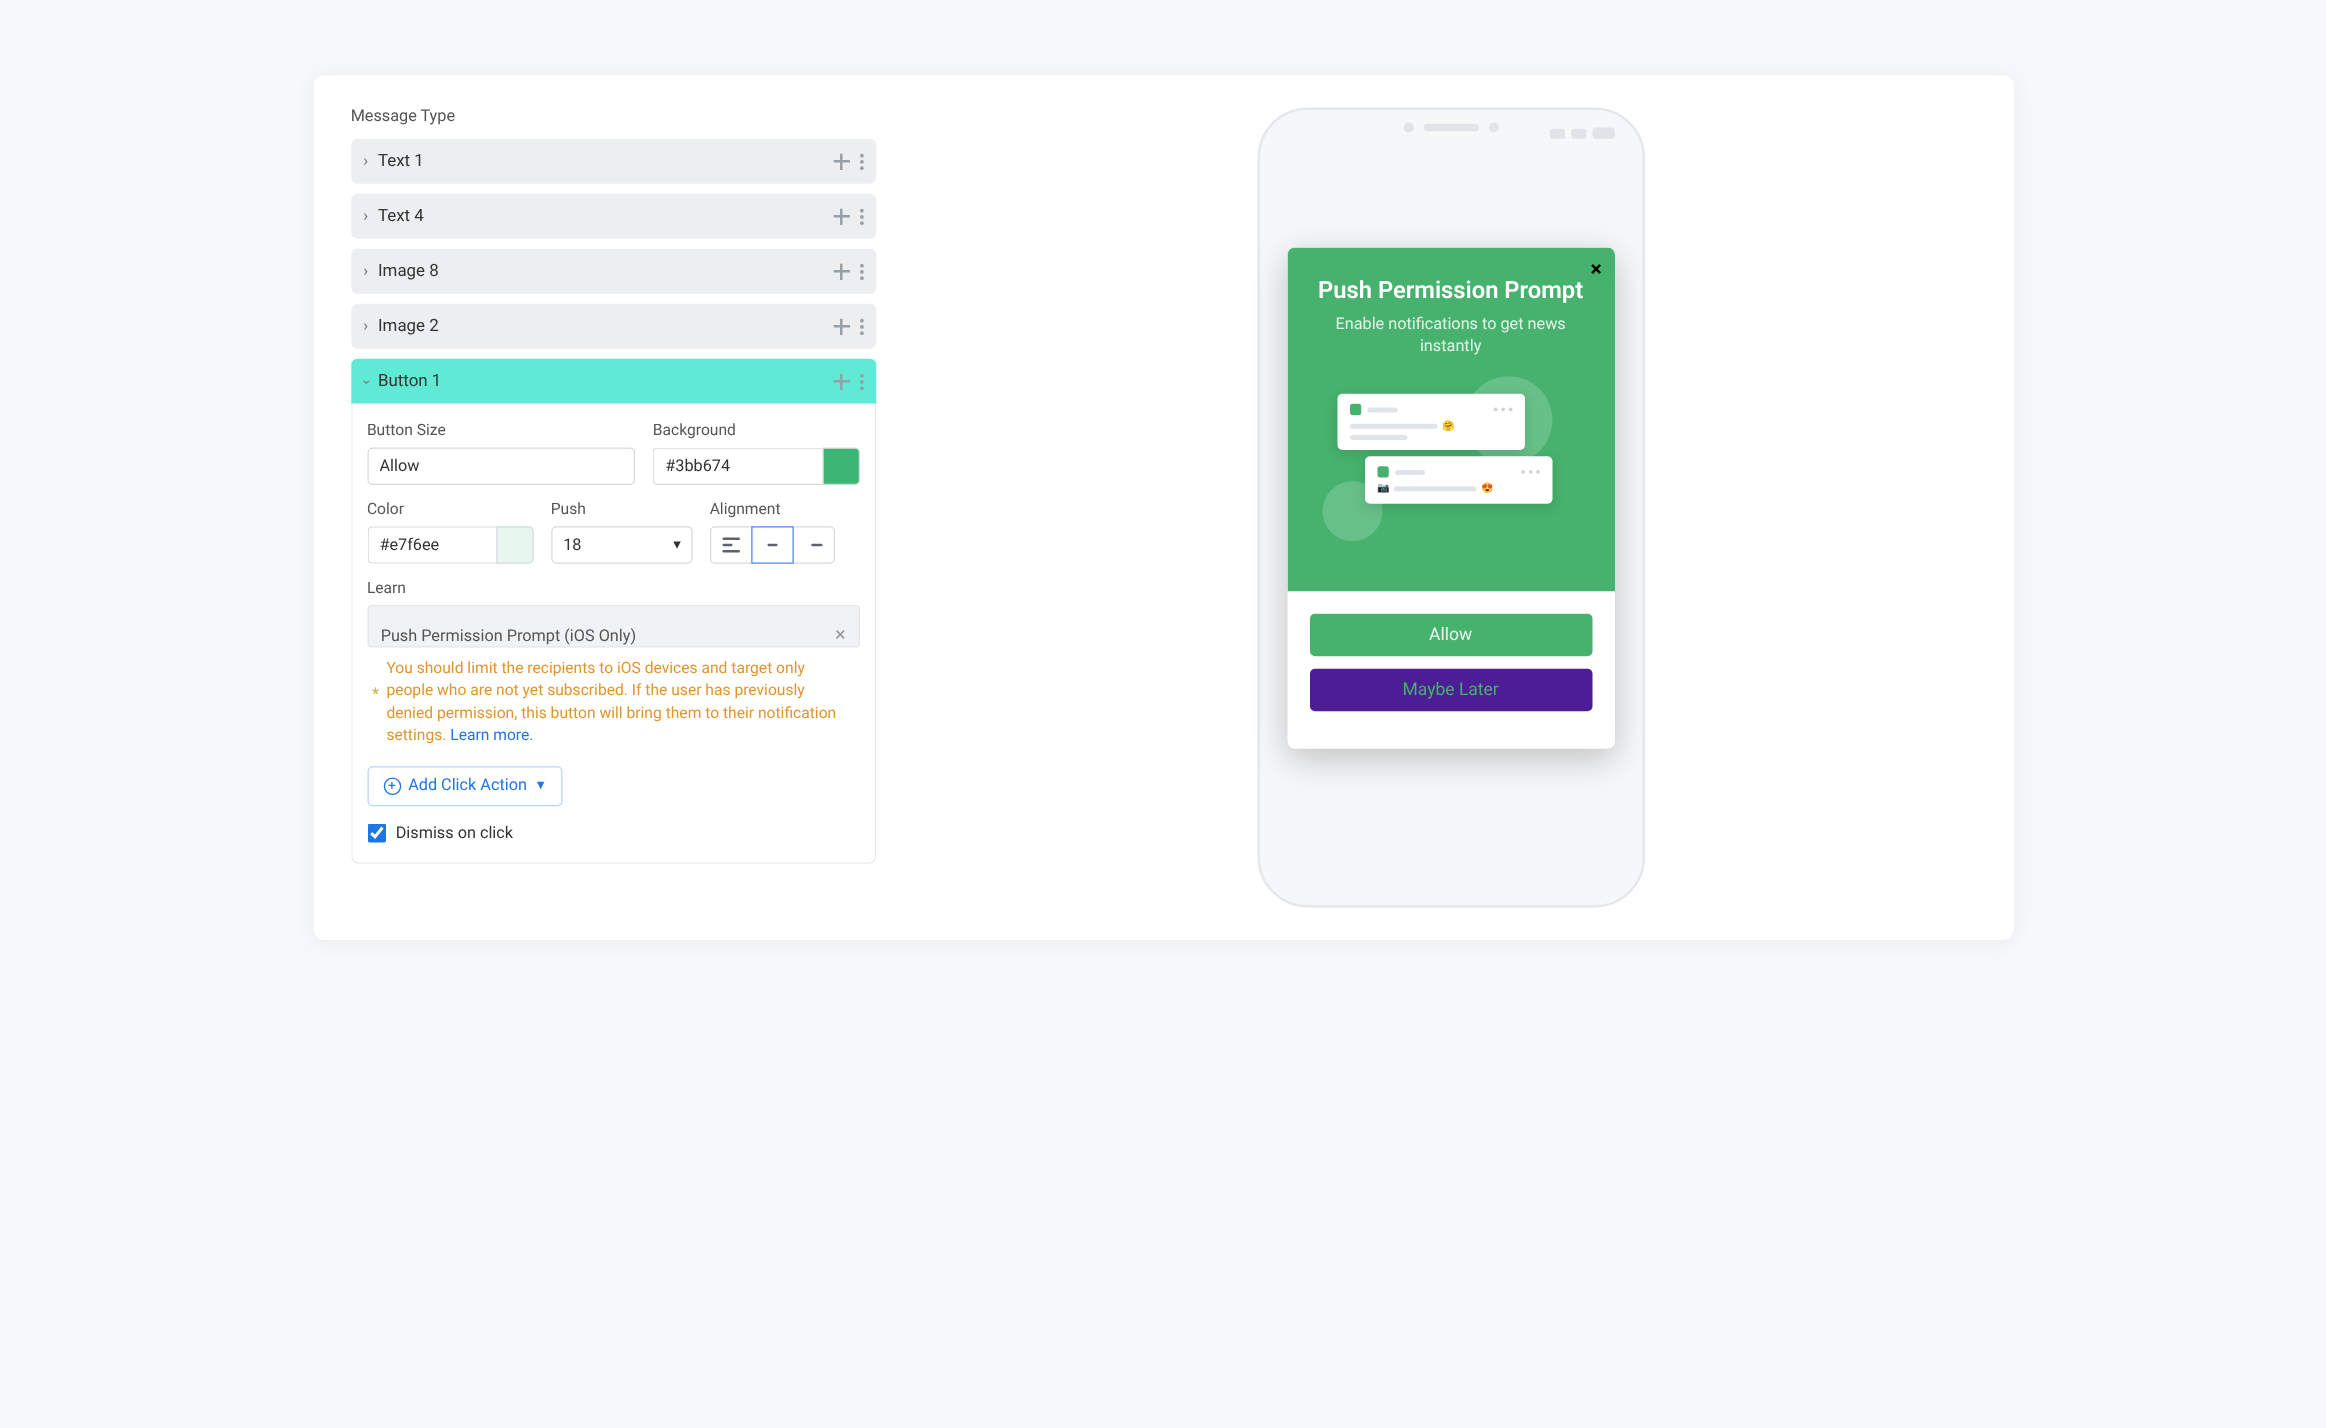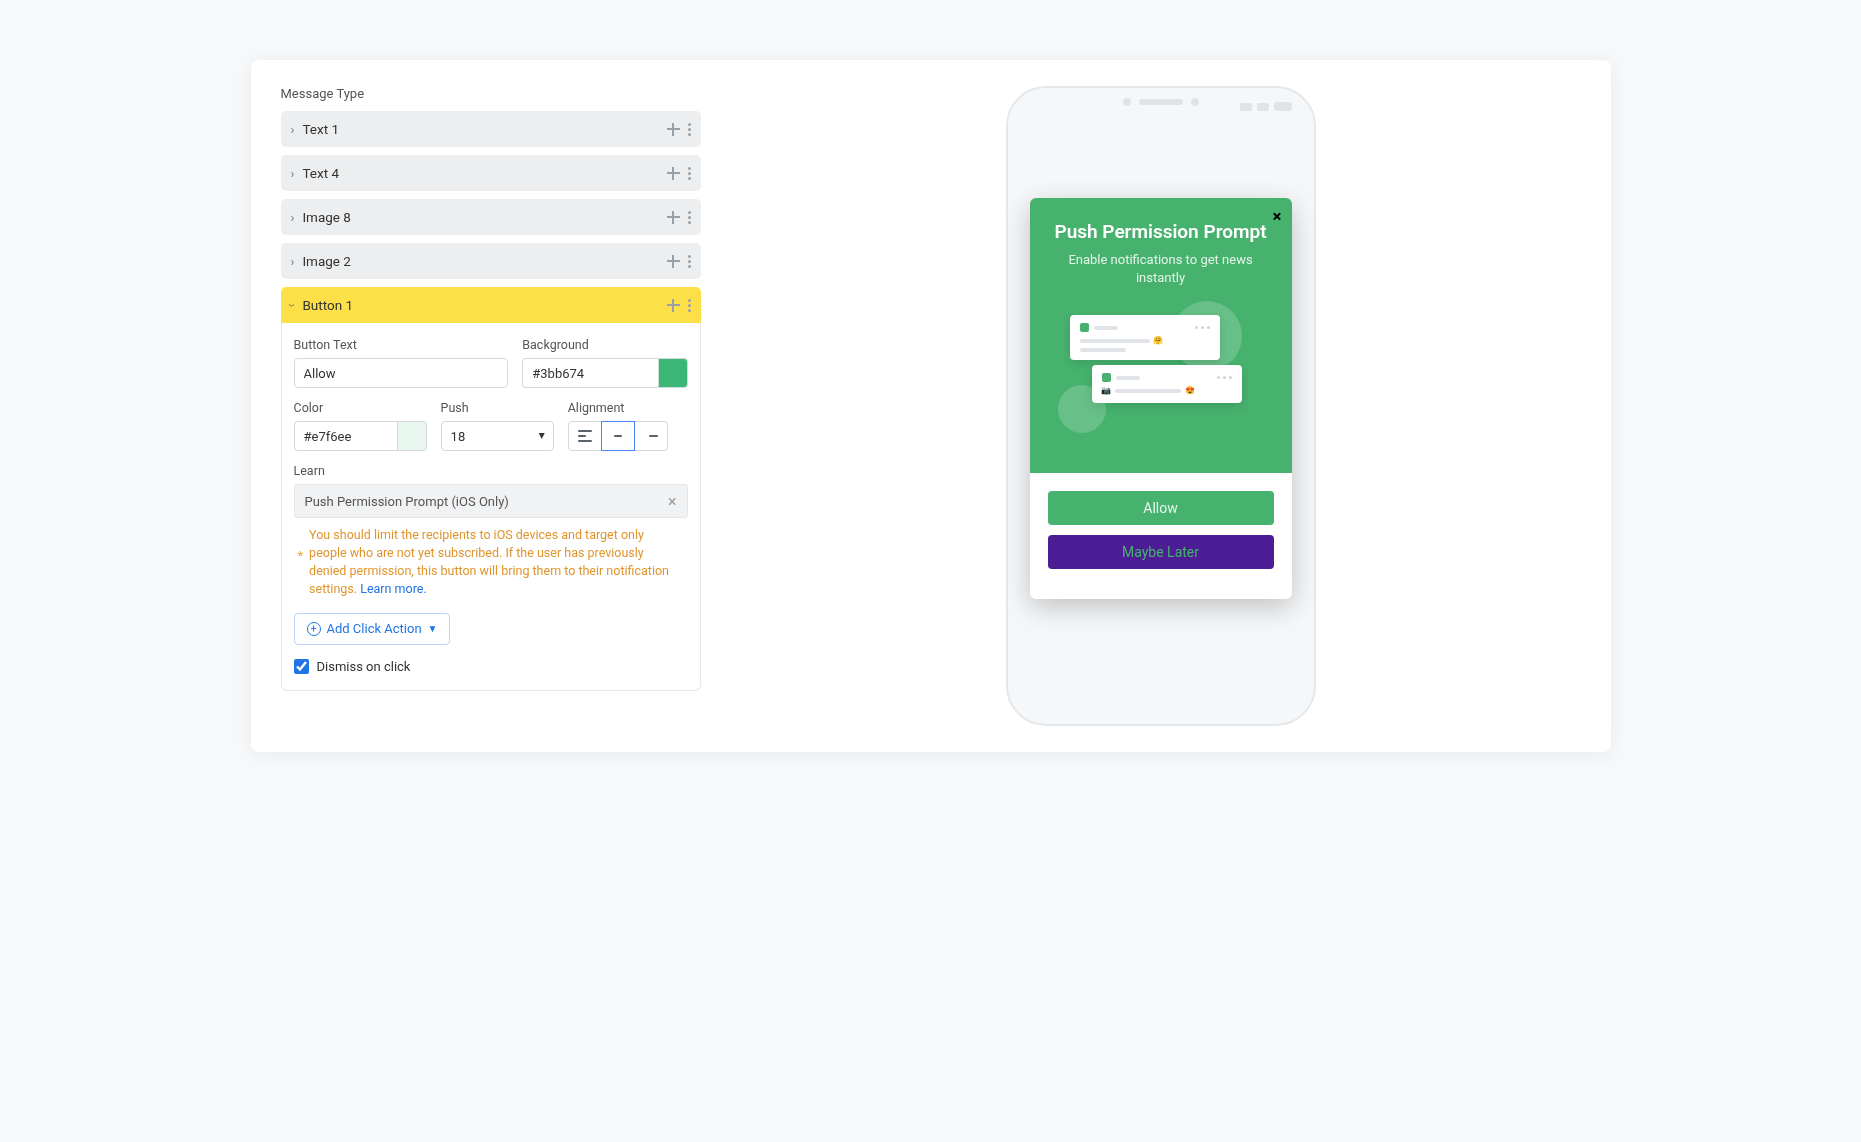--- a/index.html
+++ b/index.html
@@ -19,21 +19,21 @@
 .msgtype.selected .mini .bar{background:#4a86f7}
 .bar.top{top:3px;height:12px}
 .bar.center{top:16px;height:14px}
 .bar.bottom{bottom:3px;height:12px}
 .bar.full{top:3px;bottom:3px}
 
 .accordion{background:#eceeef;border-radius:5px;height:36px;display:flex;align-items:center;padding:0 10px;margin-bottom:8px}
 .accordion .chev{font-size:13px;color:#777;margin-right:8px}
 .accordion .title{font-size:13.5px;color:#333;flex:1}
 .accordion .icons{display:flex;gap:8px;color:#8a8f95;font-size:14px}
-.accordion.open{background:#fde047}
+.accordion.open{background:#5eead4}
 .expanded-body{border:1px solid #e4e6e9;border-top:none;border-radius:0 0 6px 6px;padding:14px 12px 16px;margin-top:-8px;margin-bottom:10px;background:#fff}
 
 .form-row{display:flex;gap:14px;margin-bottom:12px}
 .form-col{flex:1;display:flex;flex-direction:column}
 .form-label{font-size:12.5px;color:#555;margin-bottom:6px}
 .text-input{height:30px;border:1px solid #d5d9de;border-radius:4px;padding:0 9px;font-size:13px;color:#333;background:#fff;width:100%}
 .color-field{display:flex}
 .color-field .text-input{border-radius:4px 0 0 4px;border-right:none;flex:1}
 .swatch{width:30px;height:30px;border:1px solid #d5d9de;border-radius:0 4px 4px 0}
 .select-wrap{position:relative}
@@ -43,21 +43,21 @@
 .align-btn:first-child{border-radius:4px 0 0 4px;margin-left:0}
 .align-btn:last-child{border-radius:0 4px 4px 0}
 .align-btn.active{border-color:#4a86f7;position:relative;z-index:1}
 .align-ico{width:14px;height:12px;display:flex;flex-direction:column;justify-content:space-between}
 .align-ico span{height:2px;background:#5b626b;border-radius:1px}
 .align-left span:nth-child(2){width:60%}
 .align-center span{margin:0 auto}
 .align-center span:nth-child(2){width:60%}
 .align-right span{margin-left:auto}
 .align-right span:nth-child(2){width:60%}
-.action-pill{background:#f1f2f4;border-radius:3px;height:34px;display:flex;align-items:center;padding:0 10px;font-size:13px;color:#555;position:relative;border:1px solid #e4e6e9}
+.action-pill{background:#f1f2f4;border-radius:3px;height:34px;display:flex;align-items:flex-end;padding:0 10px;font-size:13px;color:#555;position:relative;border:1px solid #e4e6e9}
 .action-pill .close-x{position:absolute;right:10px;color:#999;font-size:16px;cursor:pointer}
 .warning{display:flex;gap:6px;margin-top:8px;padding:0 4px}
 .warning .ast{color:#e0a640;font-size:13px;margin-top:22px}
 .warning .txt{font-size:12.5px;line-height:1.45;color:#e0952c}
 .warning .txt a{color:#1f75e6;text-decoration:none}
 .add-click{margin-top:14px;height:32px;border:1px solid #b8d2fb;border-radius:4px;background:#fff;color:#1f75e6;font-size:13px;display:inline-flex;align-items:center;gap:6px;padding:0 12px;cursor:pointer}
 .add-click .plus{width:14px;height:14px;border:1.5px solid #1f75e6;border-radius:50%;display:inline-flex;align-items:center;justify-content:center;font-size:11px;line-height:1}
 .dismiss-row{display:flex;align-items:center;gap:8px;margin-top:14px}
 .dismiss-row input{width:15px;height:15px;accent-color:#1f75e6}
 .dismiss-row label{font-size:13px;color:#333}
@@ -162,21 +162,21 @@
               <span></span>
               <span></span>
               <span></span>
             </span>
         </span>
       </div>
 
       <div class="expanded-body">
         <div class="form-row">
           <div class="form-col" style="flex:1.3">
-            <div class="form-label">Button Text</div>
+            <div class="form-label">Button Size</div>
             <input class="text-input" value="Allow" style="">
           </div>
           <div class="form-col">
             <div class="form-label">Background</div>
             <div class="color-field">
               <input class="text-input" value="#3bb674" style="">
               <div class="swatch" style="background:#3bb674"></div>
             </div>
           </div>
         </div>

